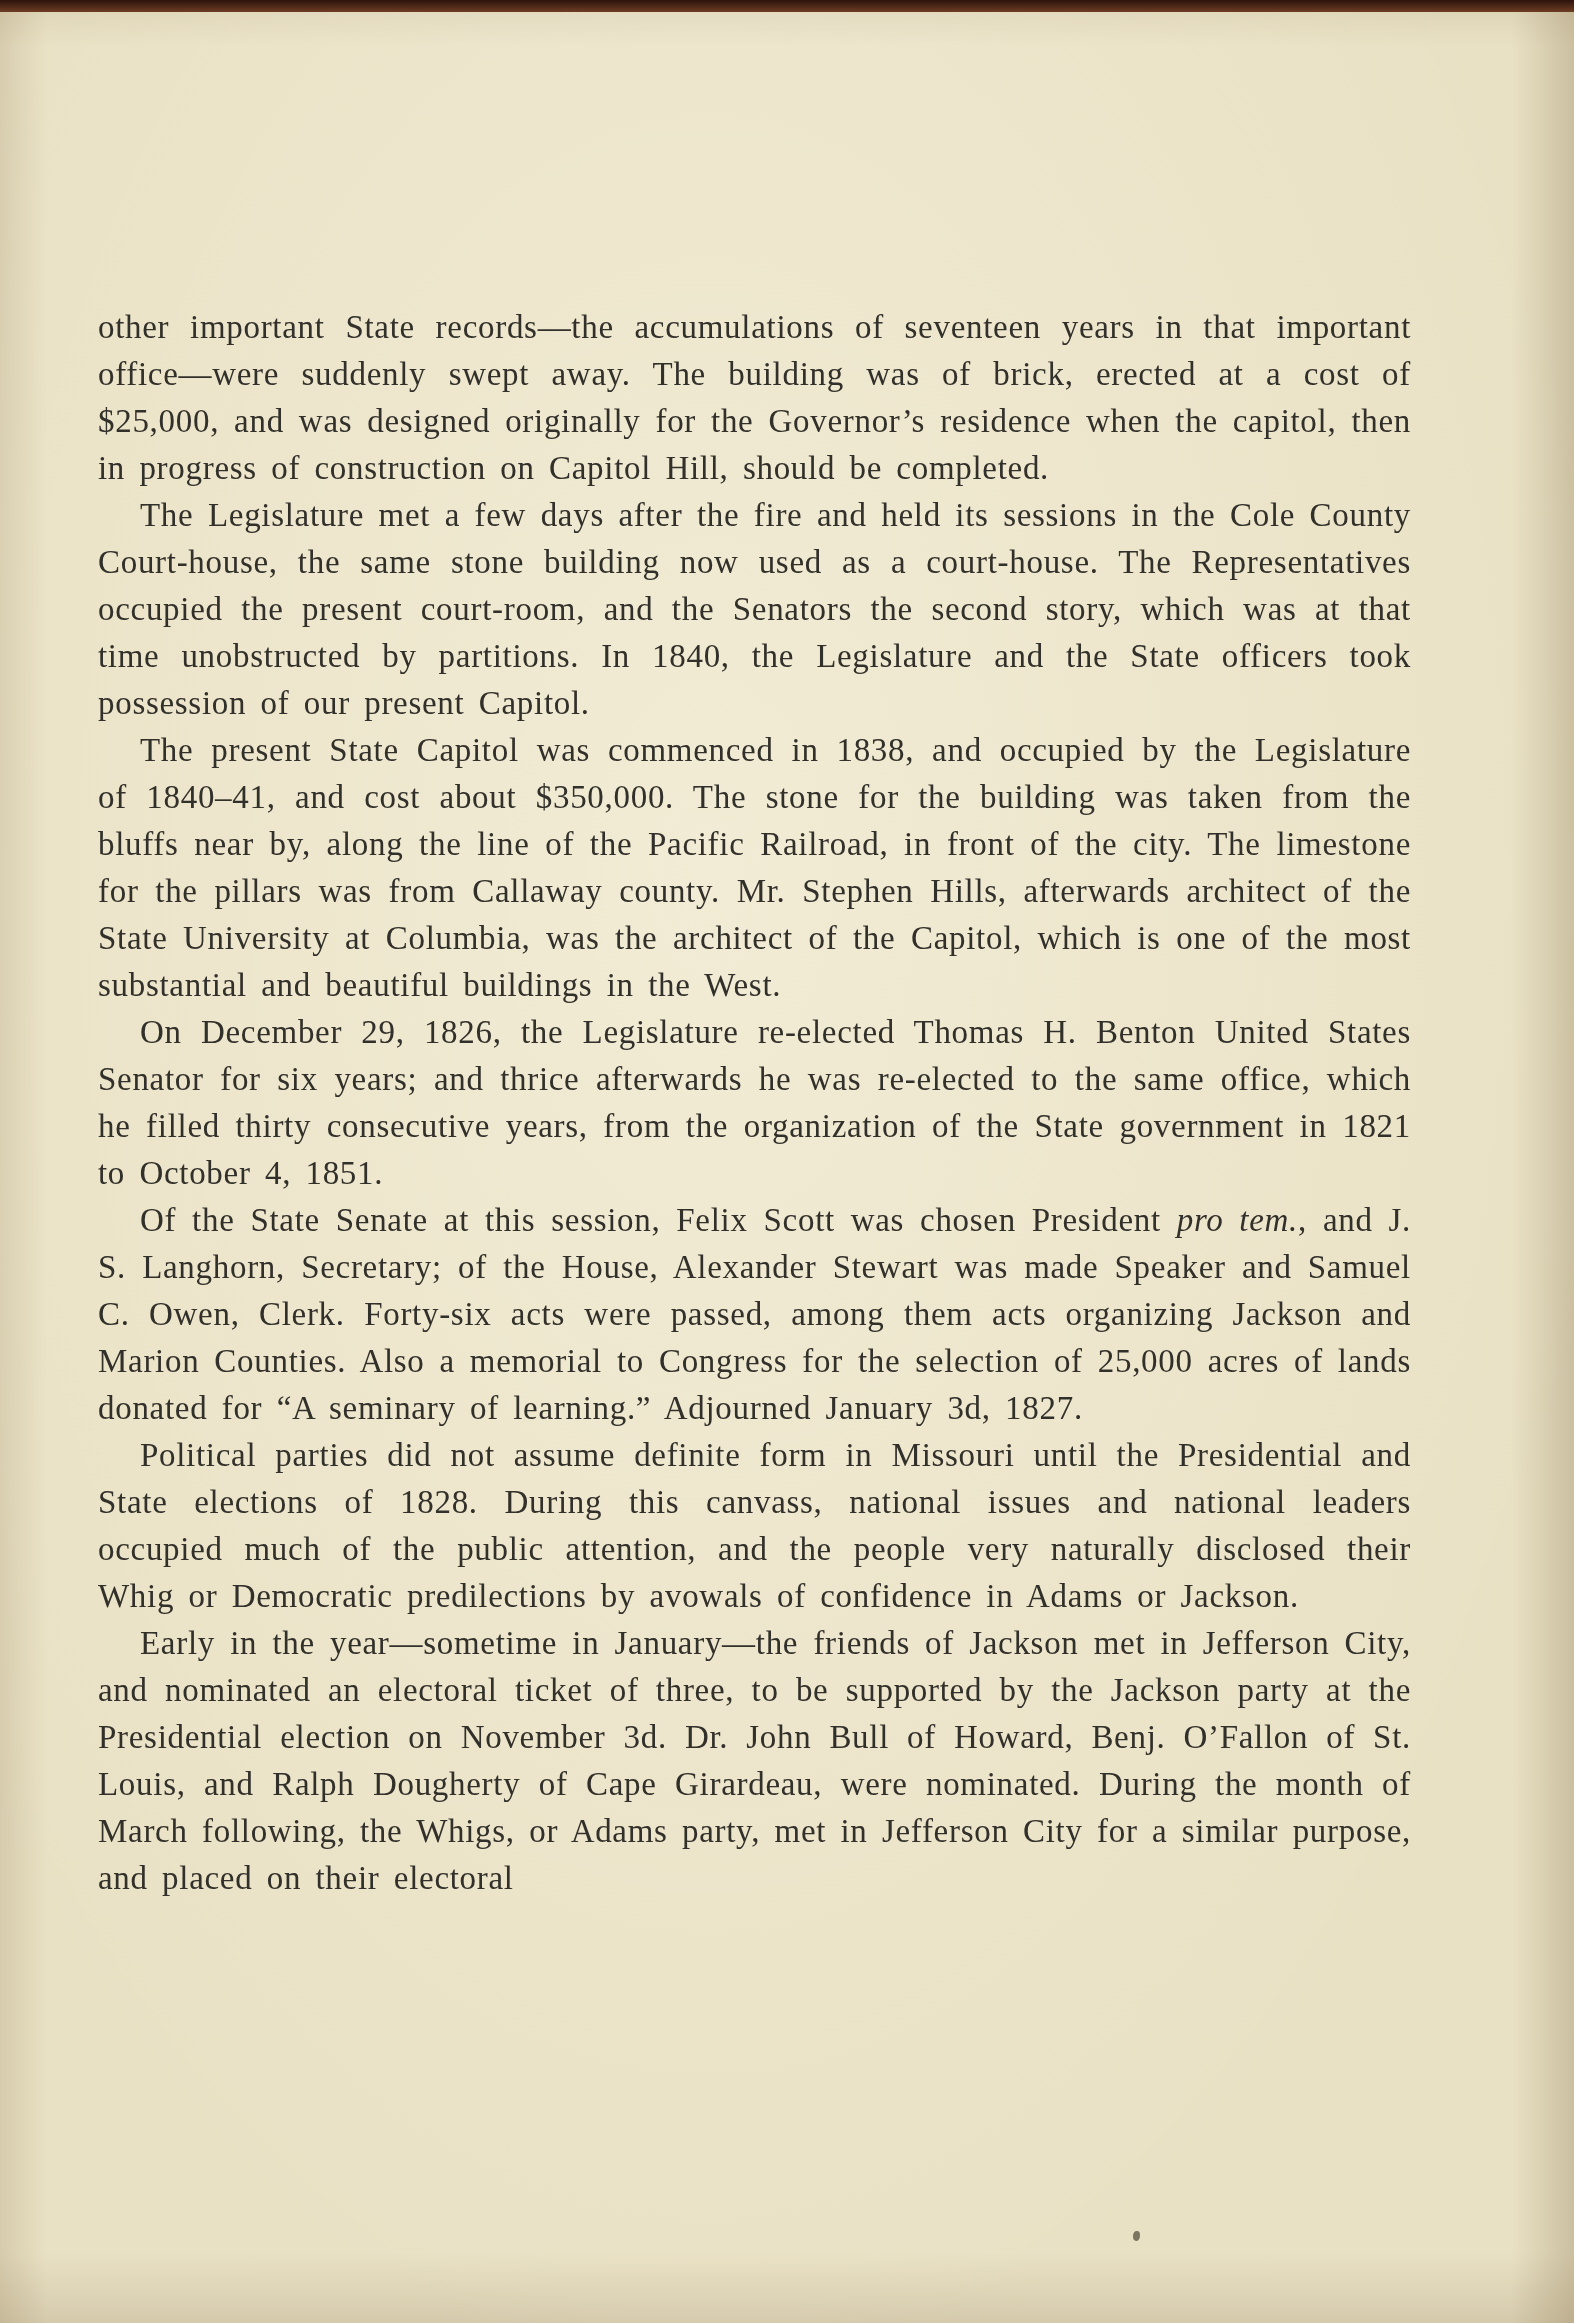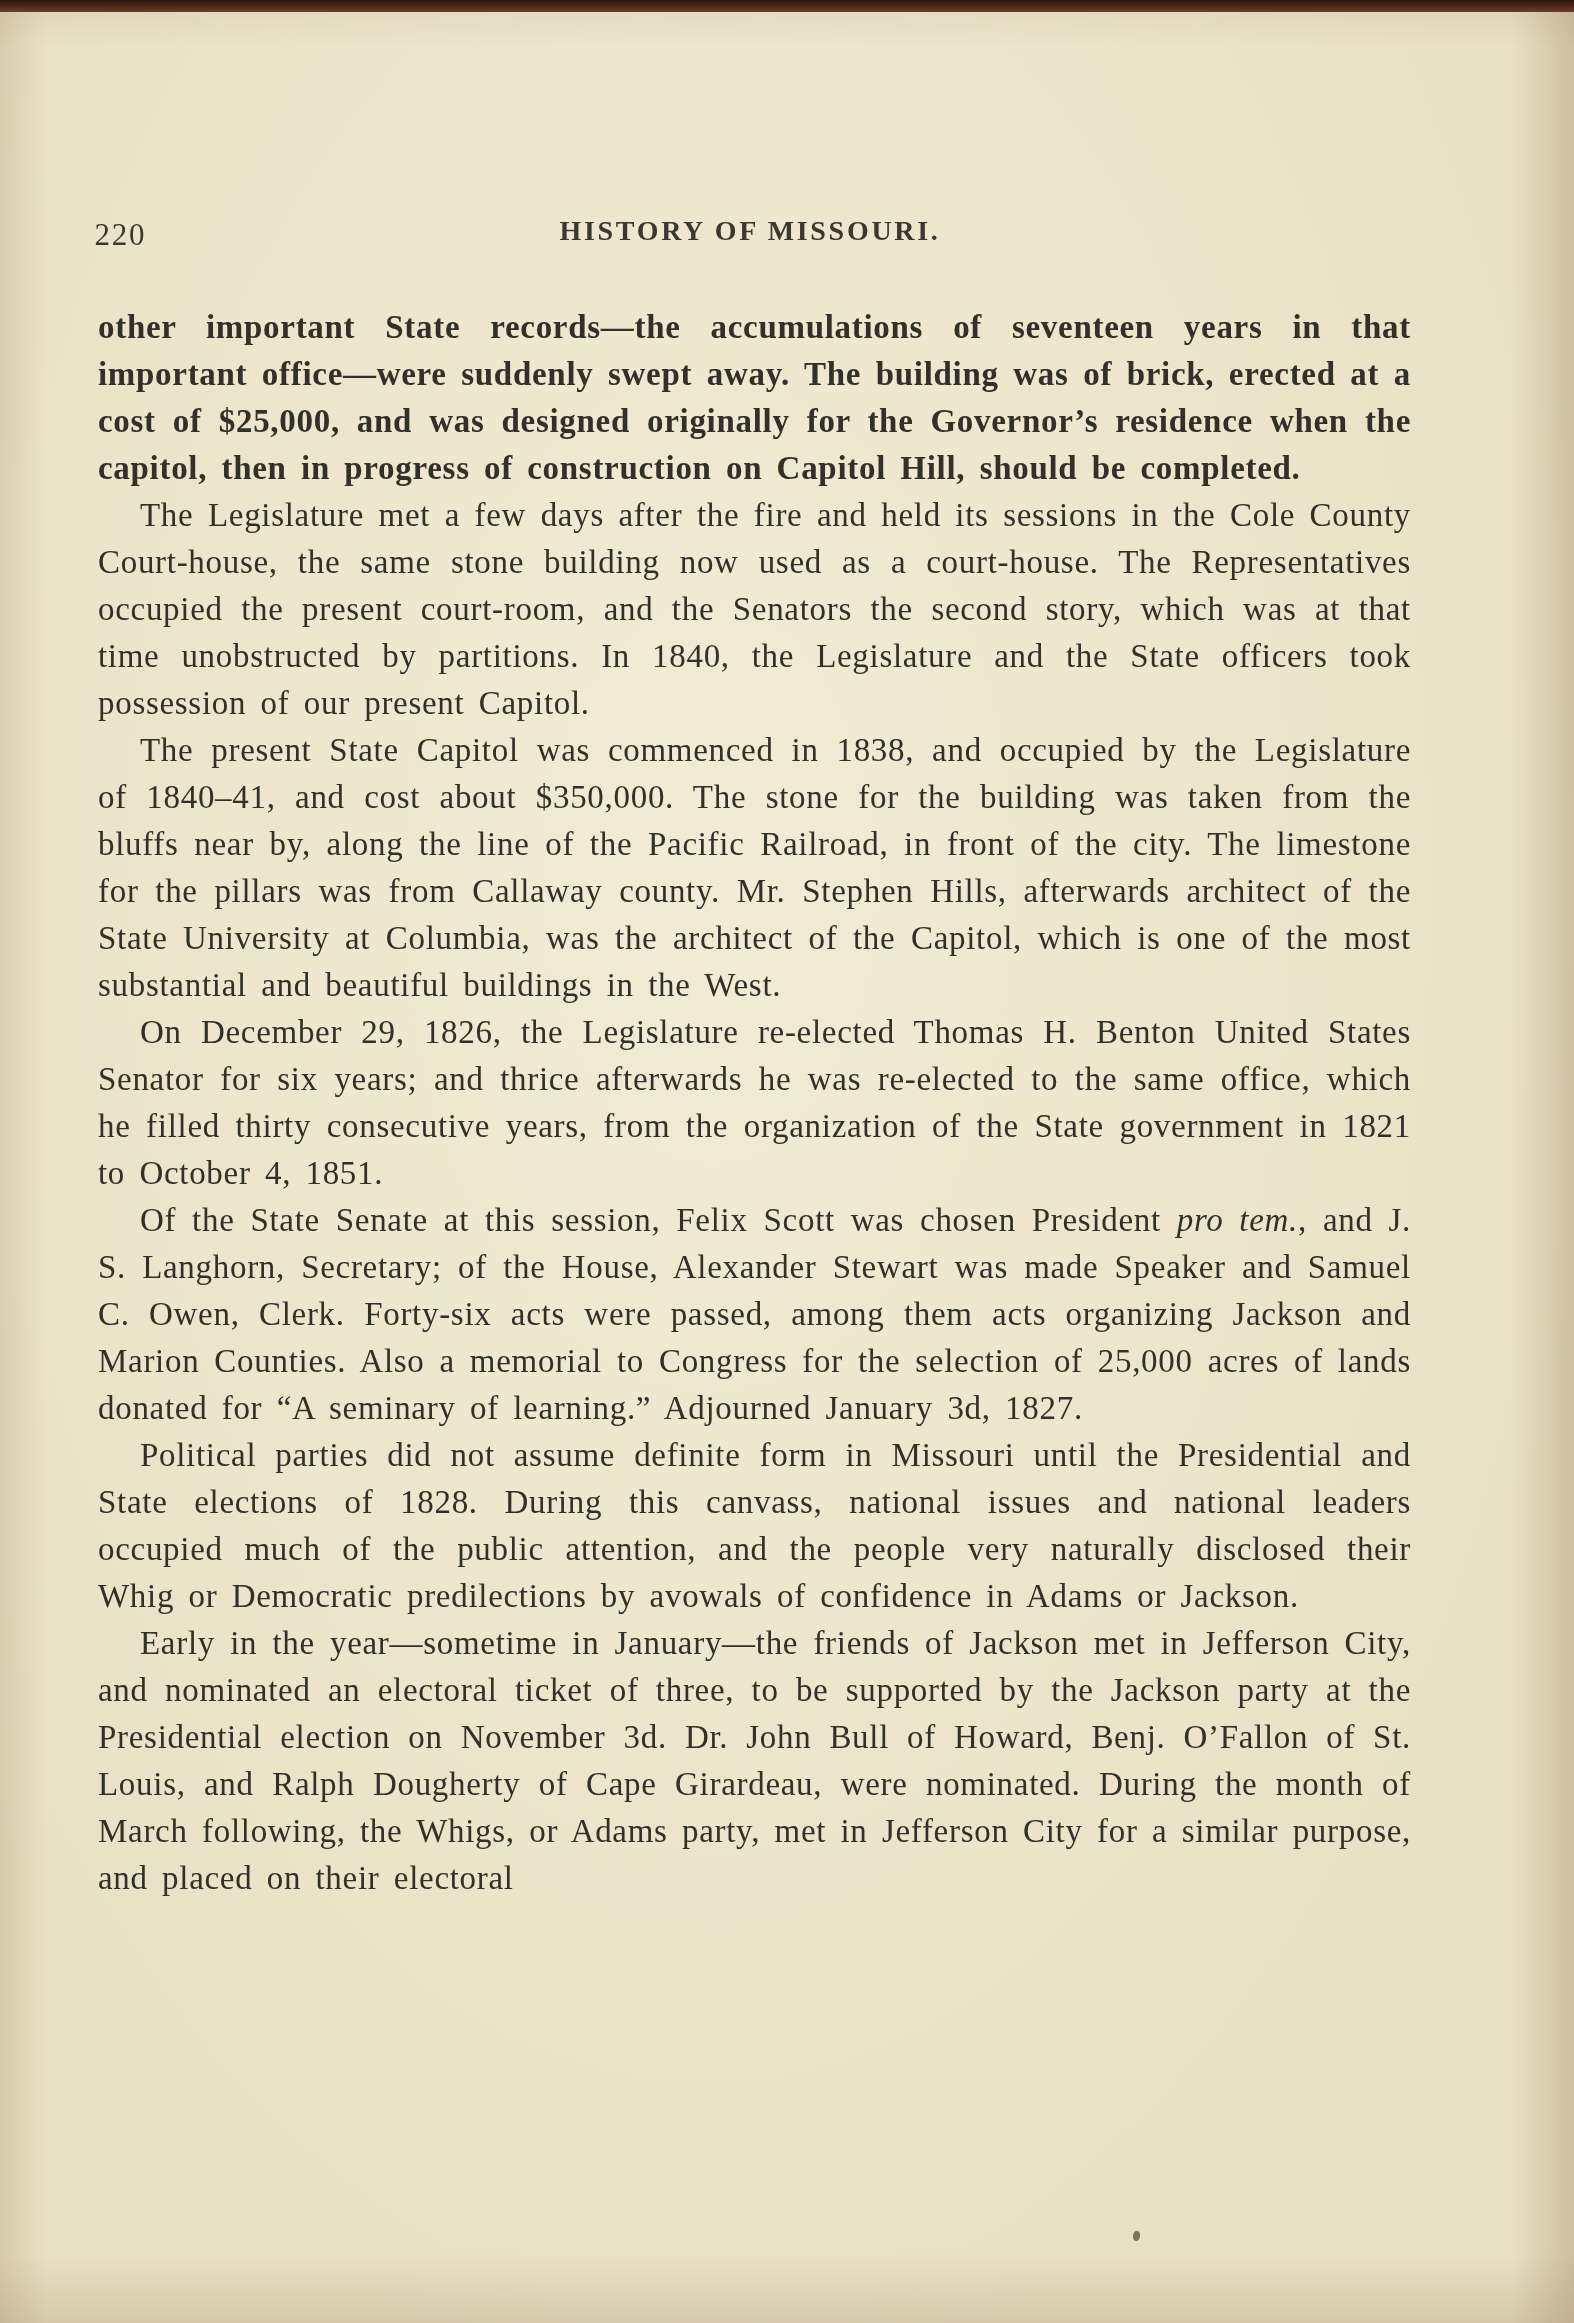--- a/index.html
+++ b/index.html
@@ -66,45 +66,40 @@
     letter-spacing: 0.7px;
     word-spacing: 5.4px;
     color: #32302a;
   }
   .text-block p {
     margin: 0;
     text-indent: 42px;
   }
   .text-block p.noindent {
     text-indent: 0;
-    font-weight: bold;
   }
   .text-block i {
   }
   .ink-speck {
     position: absolute;
     left: 1133px;
     top: 2231px;
     width: 7.2px;
     height: 10px;
     background: #57503f;
     border-radius: 50% 40% 55% 45%;
     opacity: 0.75;
   }
 </style>
 </head>
 <body>
 
 <div class="page">
   <div class="scan-edge"></div>
 
-  <div class="page-header">
-    <span class="page-number">220</span>
-    <span class="running-title">HISTORY OF MISSOURI.</span>
-  </div>
 
   <div class="text-block">
     <p class="noindent">other important State records—the accumulations of seventeen years in that important office—were suddenly swept away.  The building was of brick, erected at a cost of $25,000, and was designed originally for the Governor’s residence when the capitol, then in progress of construction on Capitol Hill, should be completed.</p>
     <p>The Legislature met a few days after the fire and held its sessions in the Cole County Court-house, the same stone building now used as a court-house.  The Representatives occupied the present court-room, and the Senators the second story, which was at that time unobstructed by partitions.  In 1840, the Legislature and the State officers took possession of our present Capitol.</p>
     <p>The present State Capitol was commenced in 1838, and occupied by the Legislature of 1840–41, and cost about $350,000.  The stone for the building was taken from the bluffs near by, along the line of the Pacific Railroad, in front of the city.  The limestone for the pillars was from Callaway county.  Mr. Stephen Hills, afterwards architect of the State University at Columbia, was the architect of the Capitol, which is one of the most substantial and beautiful buildings in the West.</p>
     <p>On December 29, 1826, the Legislature re-elected Thomas H. Benton United States Senator for six years; and thrice afterwards he was re-elected to the same office, which he filled thirty consecutive years, from the organization of the State government in 1821 to October 4, 1851.</p>
     <p><span>Of the State Senate at this session, Felix Scott was chosen President </span><i>pro tem.</i><span>, and J. S. Langhorn, Secretary; of the House, Alexander Stewart was made Speaker and Samuel C. Owen, Clerk.  Forty-six acts were passed, among them acts organizing Jackson and Marion Counties.  Also a memorial to Congress for the selection of 25,000 acres of lands donated for “A seminary of learning.”  Adjourned January 3d, 1827.</span></p>
     <p>Political parties did not assume definite form in Missouri until the Presidential and State elections of 1828.  During this canvass, national issues and national leaders occupied much of the public attention, and the people very naturally disclosed their Whig or Democratic predilections by avowals of confidence in Adams or Jackson.</p>
     <p>Early in the year—sometime in January—the friends of Jackson met in Jefferson City, and nominated an electoral ticket of three, to be supported by the Jackson party at the Presidential election on November 3d.  Dr. John Bull of Howard, Benj. O’Fallon of St. Louis, and Ralph Dougherty of Cape Girardeau, were nominated.  During the month of March following, the Whigs, or Adams party, met in Jefferson City for a similar purpose, and placed on their electoral</p>
   </div>

